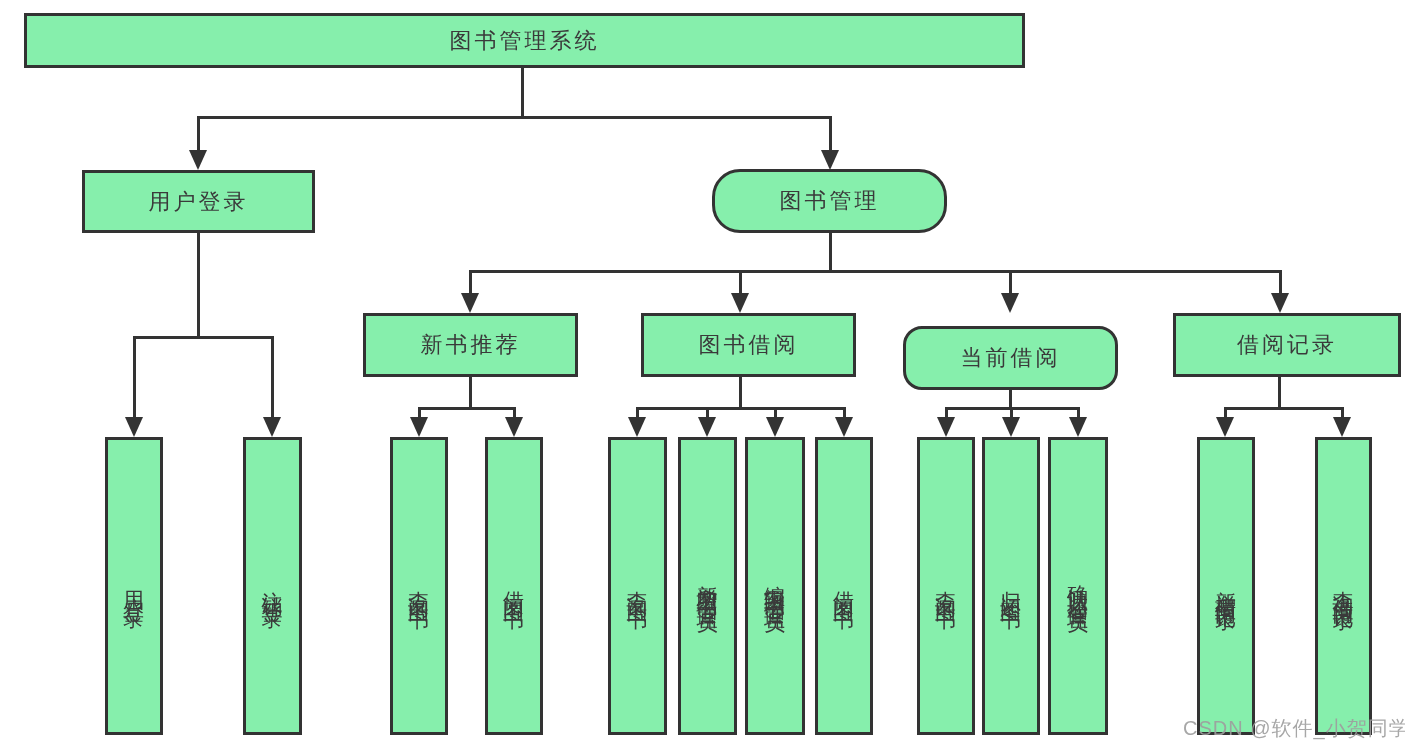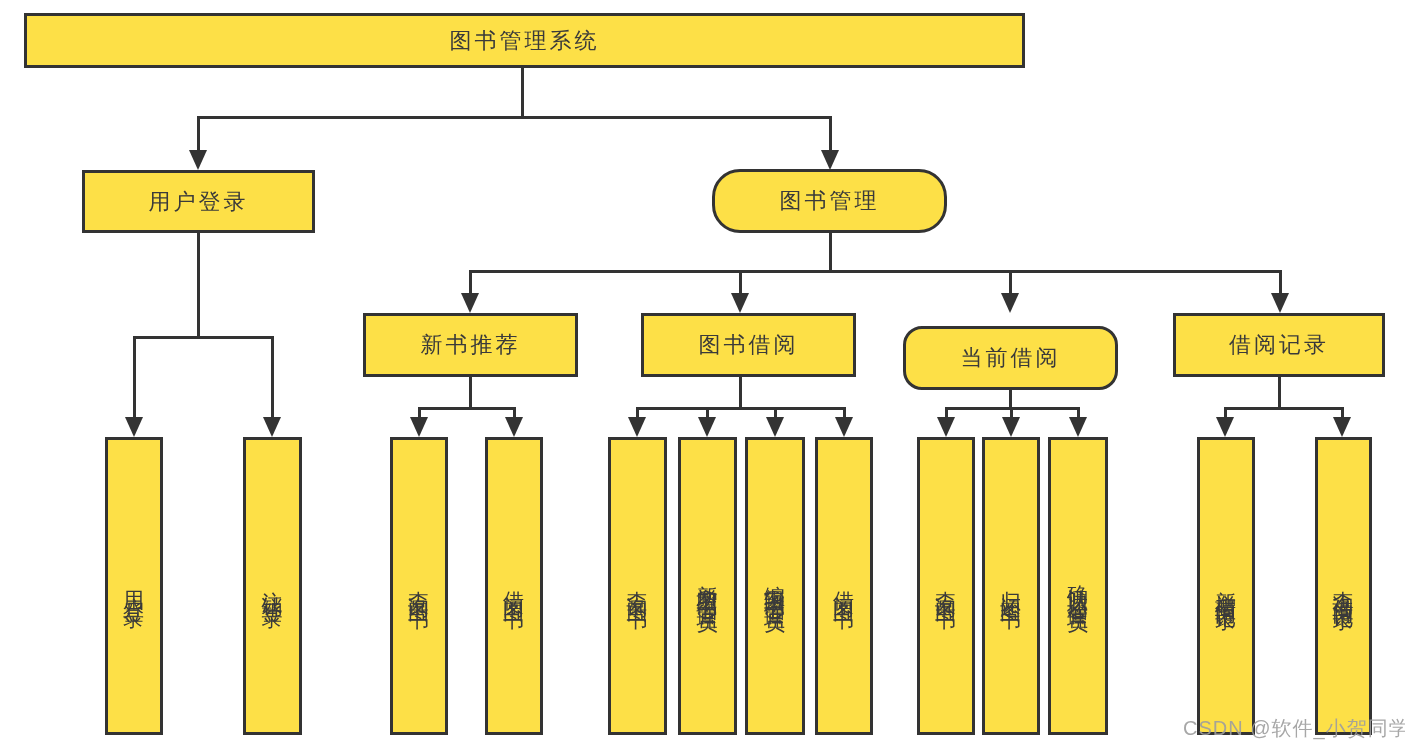--- a/index.html
+++ b/index.html
@@ -17,21 +17,21 @@
   .arrow::after {
     content:""; position:absolute; top:100%; left:50%;
     margin-left:-9px; width:0; height:0;
     border-left:9px solid transparent; border-right:9px solid transparent;
     border-top:20px solid var(--line,#333);
   }
 
   
   .box {
     position:absolute; box-sizing:border-box;
-    border:3px solid var(--line,#333); background:#fde047;
+    border:3px solid var(--line,#333); background:#86efac;
     display:flex; align-items:center; justify-content:center;
     color:var(--text,#3a3a3a);
   }
   .box.h .label { font-size:22px; letter-spacing:3px; white-space:nowrap; }
   .box.v .label {
     writing-mode:vertical-rl; text-orientation:mixed;
     font-size:21px; letter-spacing:6px; line-height:1;
     white-space:nowrap;
   }
   .box.v.long .label { letter-spacing:4px; }
@@ -101,21 +101,21 @@
 
   <div class="box h" style="left:363px; top:313px; width:215px; height:64px;">
     <span class="label">新书推荐</span>
   </div>
   <div class="box h" style="left:633px; top:313px; width:215px; height:64px;margin-left:8px;">
     <span class="label">图书借阅</span>
   </div>
   <div class="box h" style="left:903px; top:326px; width:215px; height:64px;border-radius:19px;">
     <span class="label">当前借阅</span>
   </div>
-  <div class="box h" style="left:1173px; top:313px; width:212px; height:64px;">
+  <div class="box h" style="left:1173px; top:313px; width:228px; height:64px;">
     <span class="label">借阅记录</span>
   </div>
 
   <div class="box v" style="left:105px; top:437px; width:58px; height:298px;">
     <span class="label">用户登录</span>
   </div>
   <div class="box v" style="left:243px; top:437px; width:59px; height:298px;">
     <span class="label">注销登录</span>
   </div>
 

